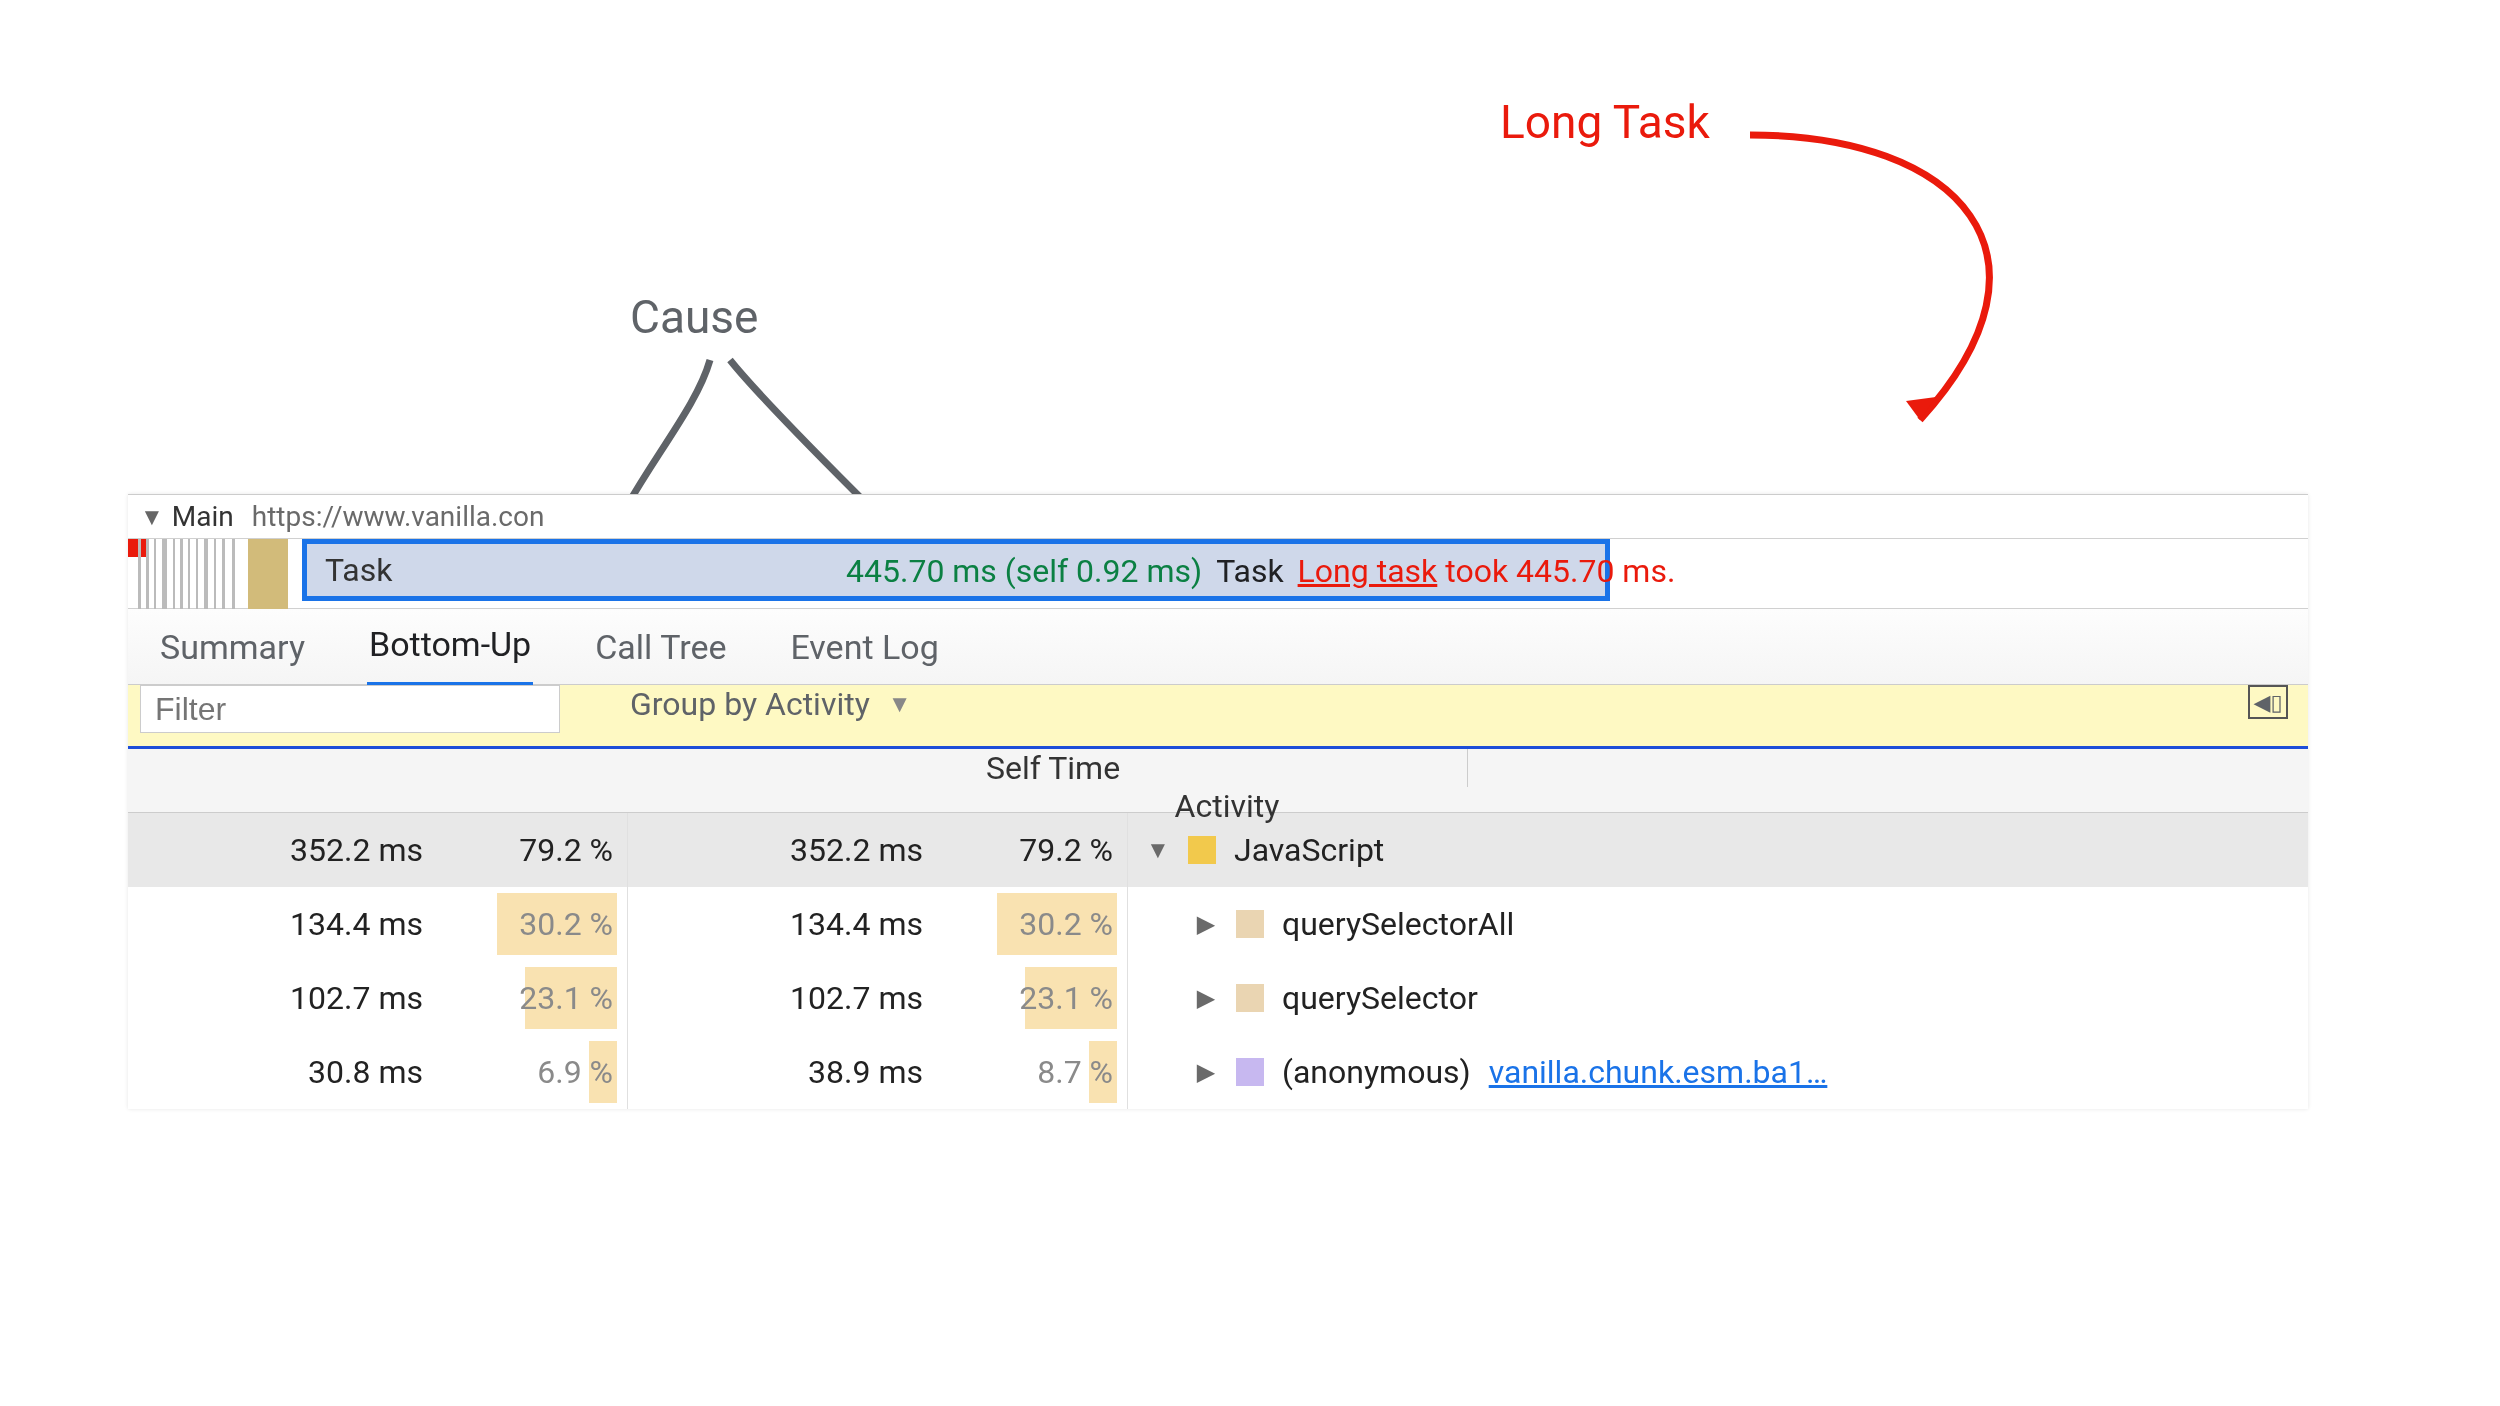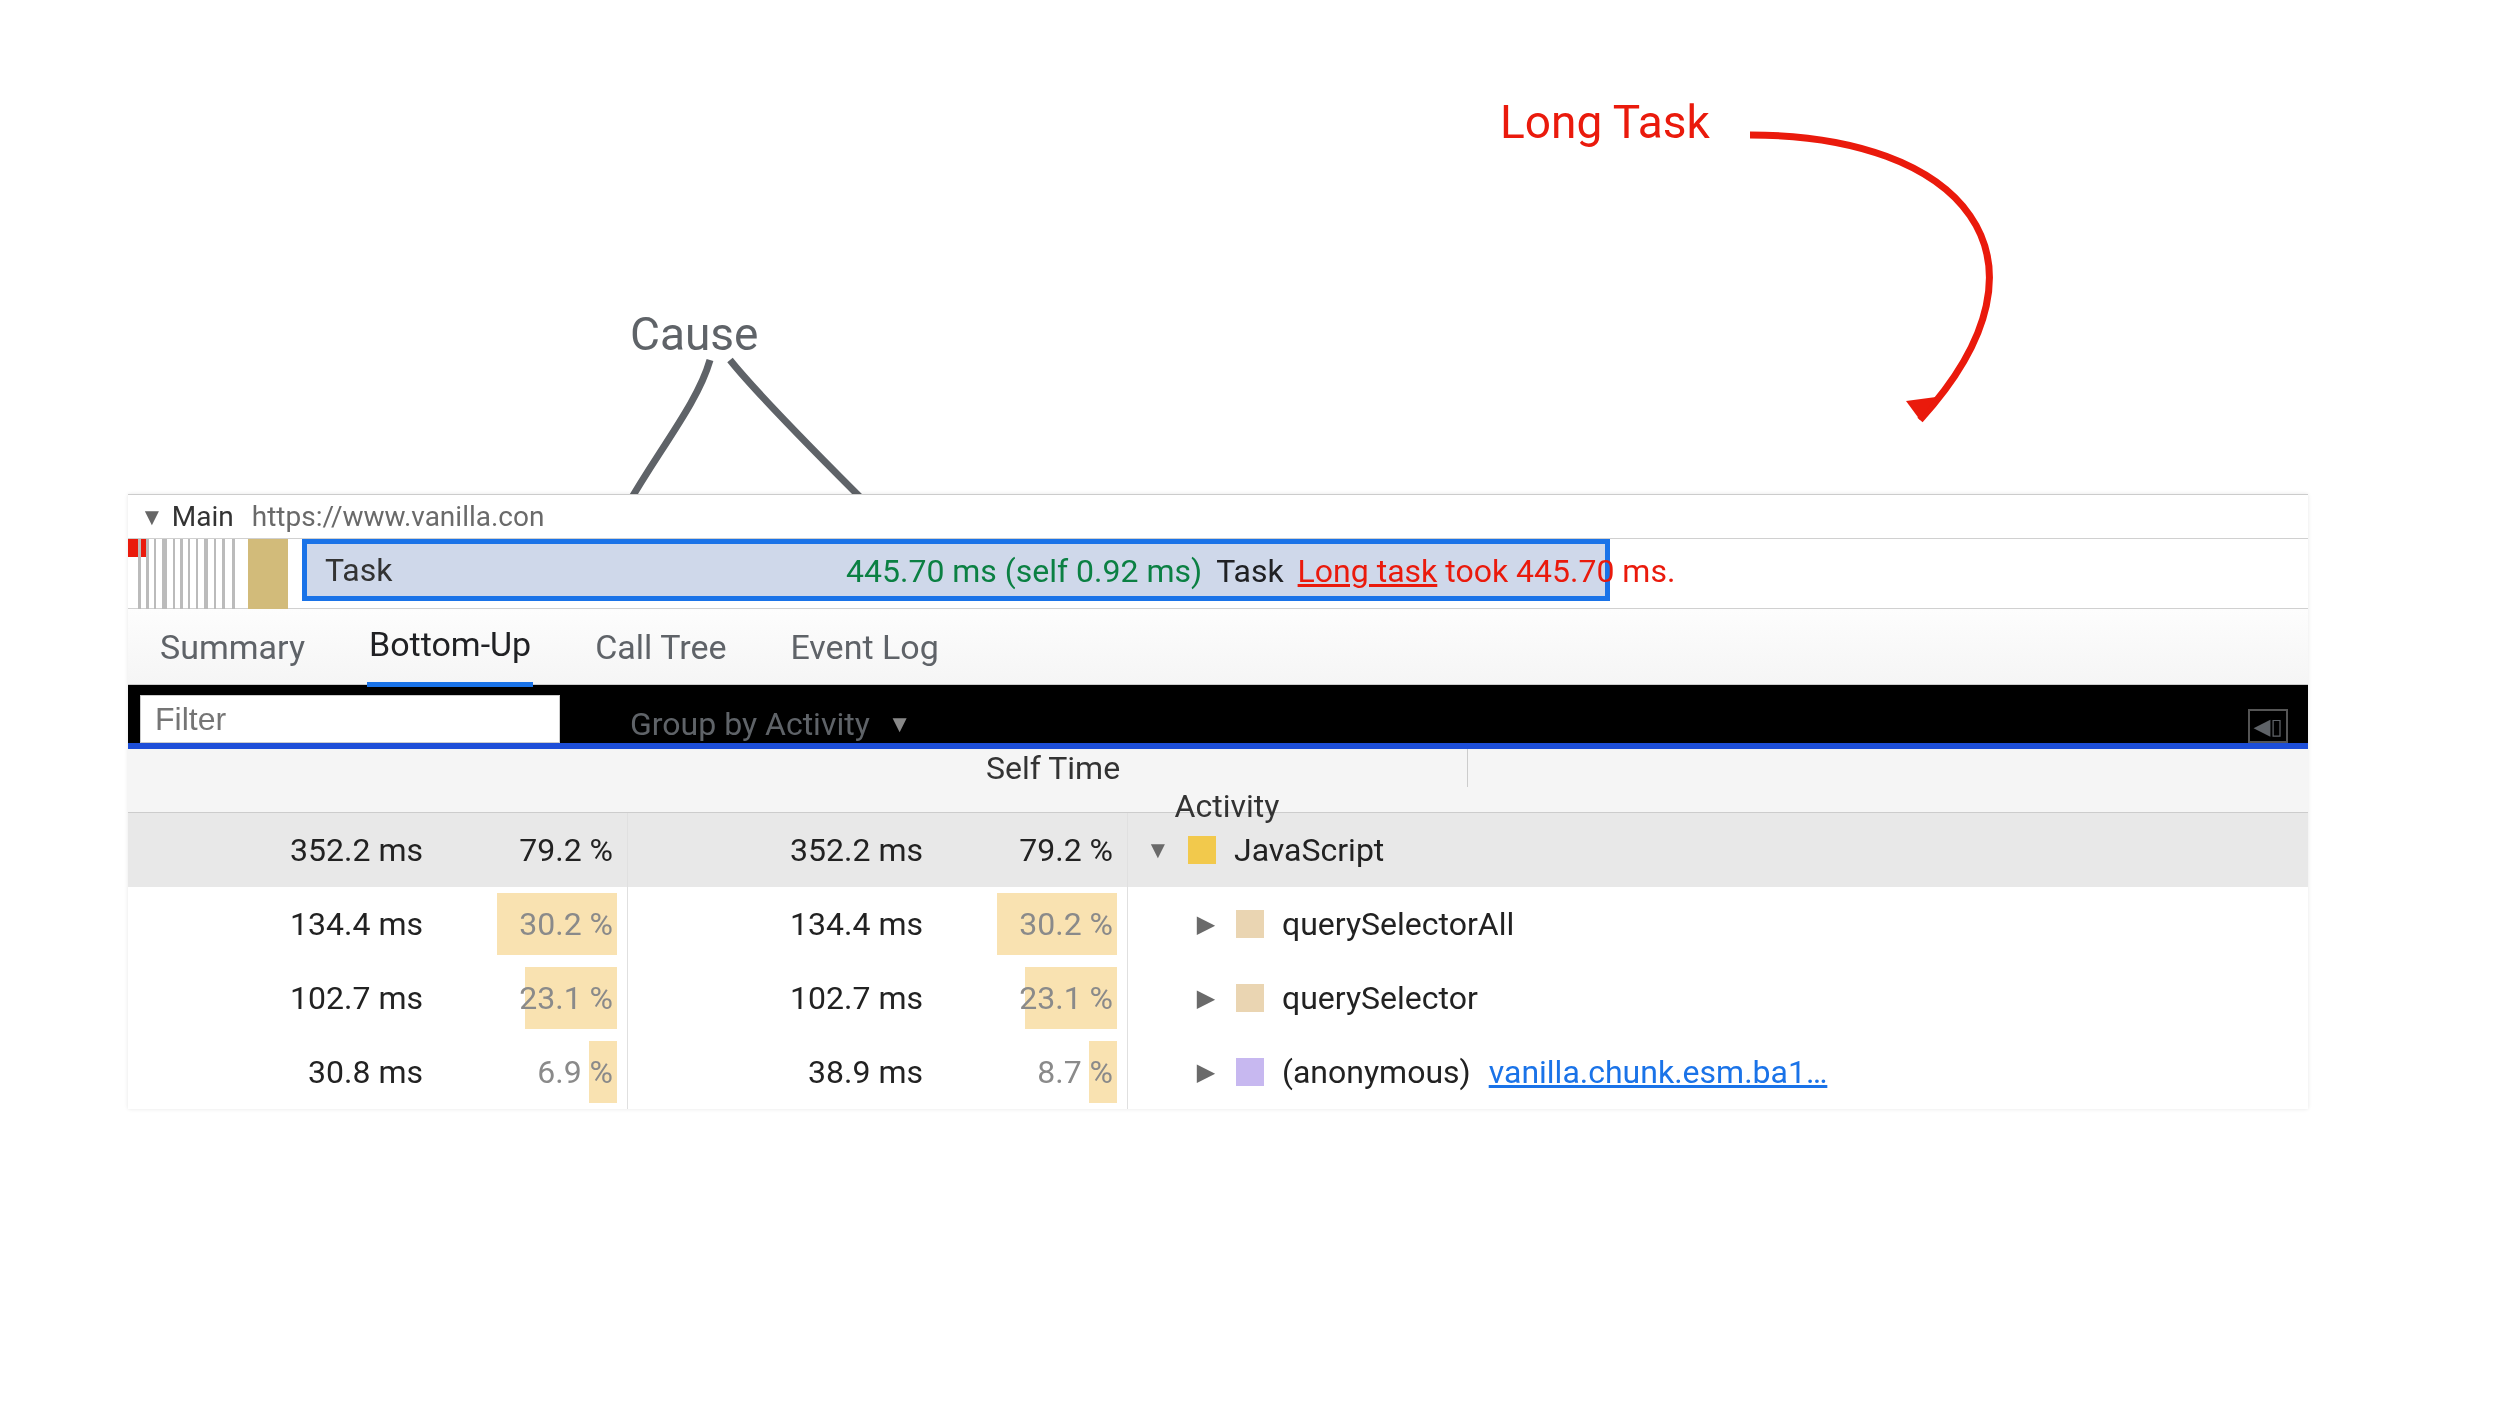--- a/index.html
+++ b/index.html
@@ -31,21 +31,21 @@
   .micro-row { height: 32px; position:relative; border-bottom:1px solid #d0d0d0; overflow:hidden; }
   .micro-row .orange { position:absolute; top:0; bottom:0; background:#f5c04b; }
   .micro-row .txt { position:absolute; top:-2px; font-size:28px; color:#333; }
   .minimap2 { position:absolute; left:0; top:0; width:174px; height:32px; }
   .minimap2 .bar { position:absolute; top:0; bottom:0; }
 
   .tabs { height: 76px; display:flex; align-items:center; gap: 60px; padding-left: 30px; font-size: 34px; color:#5f6368; border-bottom:1px solid #ccc; background: linear-gradient(#fdfdfd,#f5f5f5); }
   .tabs .tab { cursor:pointer; padding: 18px 2px; }
   .tabs .tab.active { color:#202124; border-bottom: 5px solid #1a73e8; }
 
-  .filterbar { height: 64px; display:flex; align-items:flex-end; border-bottom:6px solid #1d4ed8; background:#000000; font-size:32px; color:#5f6368; }
+  .filterbar { height: 64px; display:flex; align-items:flex-start; border-bottom:3px solid #1d4ed8; background:#fef9c3; font-size:32px; color:#5f6368; }
   .filterbar input { width: 420px; height:48px; margin-left: 12px; border:1px solid #ccc; background:#fff; font-size:32px; padding:0 14px; color:#333; }
   .filterbar .group { margin-left: 70px; display:flex; align-items:center; gap:18px; }
   .filterbar .group .tri { color:#888; font-size:24px; }
   .filterbar .heavy { margin-left:auto; margin-right:20px; border:2px solid #555; width:40px; height:34px; display:flex; align-items:center; justify-content:center; font-size:22px; }
 
   .header-row { height: 64px; display:flex; align-items:center; border-bottom:1px solid #ccc; background:#f5f5f5; font-size:32px; color:#333;flex-direction:column; }
   .col-self   { width: 500px; border-right:1px solid #ccc; padding-left:18px; }
   .col-total  { width: 500px; border-right:1px solid #ccc; padding-left:18px; }
   .col-act    { flex:1; padding-left:18px; }
 
@@ -63,21 +63,21 @@
   .data-row .activity .link { color:#1a73e8; text-decoration:underline; }
 
   .data-row.sel { background:#e8e8e8; }
 
   .corner { position:absolute; width:18px; height:18px; background:#ea1a0c; }
 </style>
 </head>
 <body>
 
 <div class="ann red" style="left:1500px; top:95px;">Long Task</div>
-<div class="ann grey" style="left:630px;  top:307px;">Cause</div>
+<div class="ann grey" style="left:630px;  top:290px;">Cause</div>
 
 <svg class="arrow" style="left:1740px; top:115px; width:380px; height:330px;">
   <path d="M10 20 C 220 20, 330 140, 180 305" stroke="#ea1a0c" stroke-width="7" fill="none"></path>
   <polygon points="180,305 196,282 166,286" fill="#ea1a0c"></polygon>
 </svg>
 <svg class="arrow" style="left:540px; top:350px; width:200px; height:310px;">
   <path d="M170 10 C 150 80, 60 160, 35 285" stroke="#5f6368" stroke-width="7" fill="none"></path>
   <polygon points="35,285 52,264 24,266" fill="#5f6368"></polygon>
 </svg>
 <svg class="arrow" style="left:710px; top:350px; width:560px; height:490px;">

